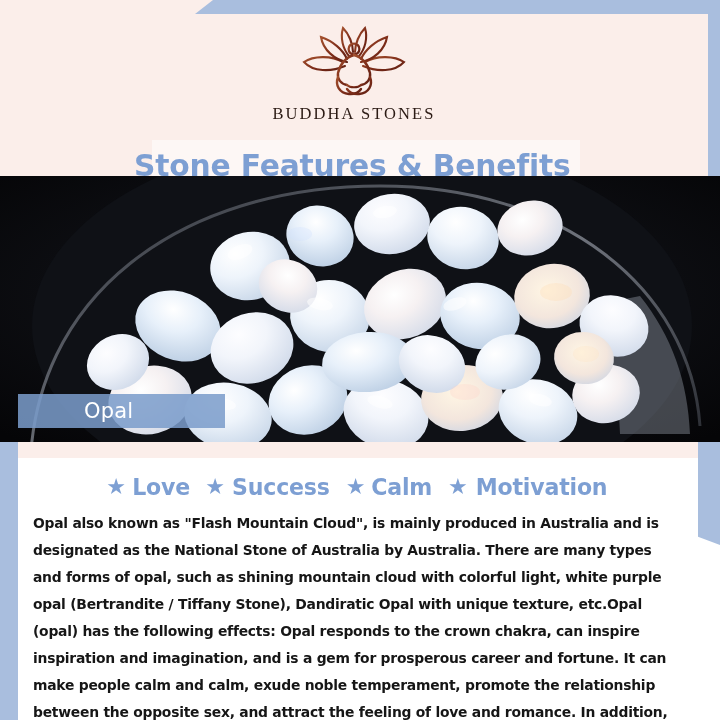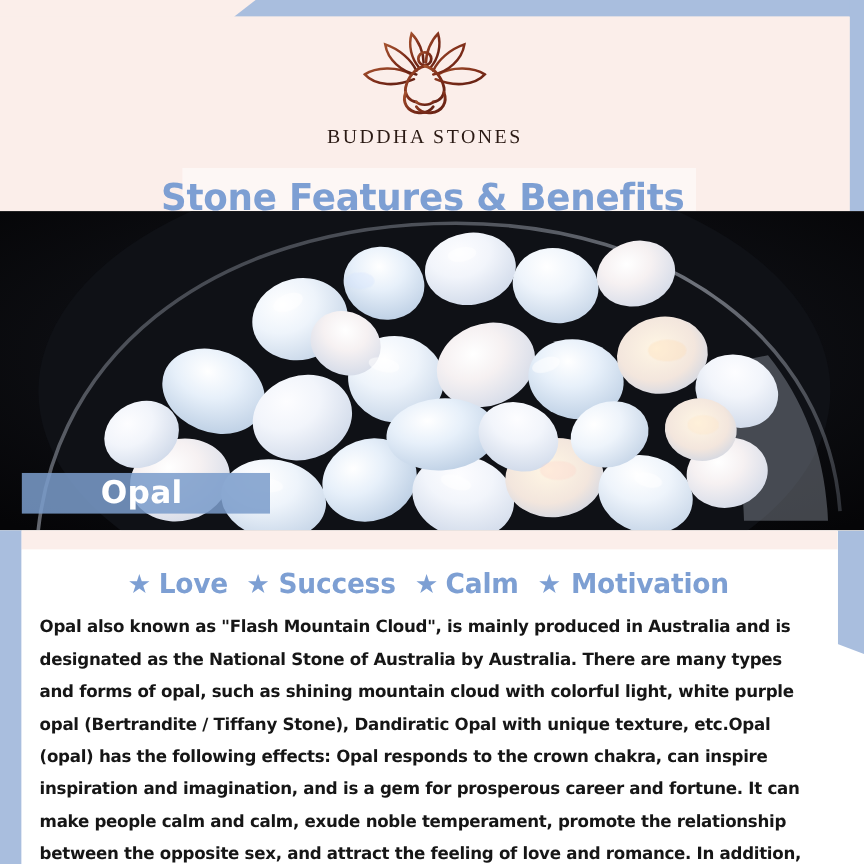--- a/index.html
+++ b/index.html
@@ -114,22 +114,22 @@
     bottom: 14px;
     width: 207px;
     height: 34px;
     background: rgba(122, 156, 203, 0.86);
     display: flex;
     align-items: center;
   }
   .photo-label-text {
     color: #ffffff;
     font-family: "DejaVu Sans", sans-serif;
-    font-weight: bold;
-    font-size: 26px;
+    font-weight: normal;
+    font-size: 21px;
     letter-spacing: 0.2px;
     padding-left: 66px;
   }
 
   
   .bottom {
     position: absolute;
     left: 0; top: 442px;
     width: 720px;
     height: 278px;

